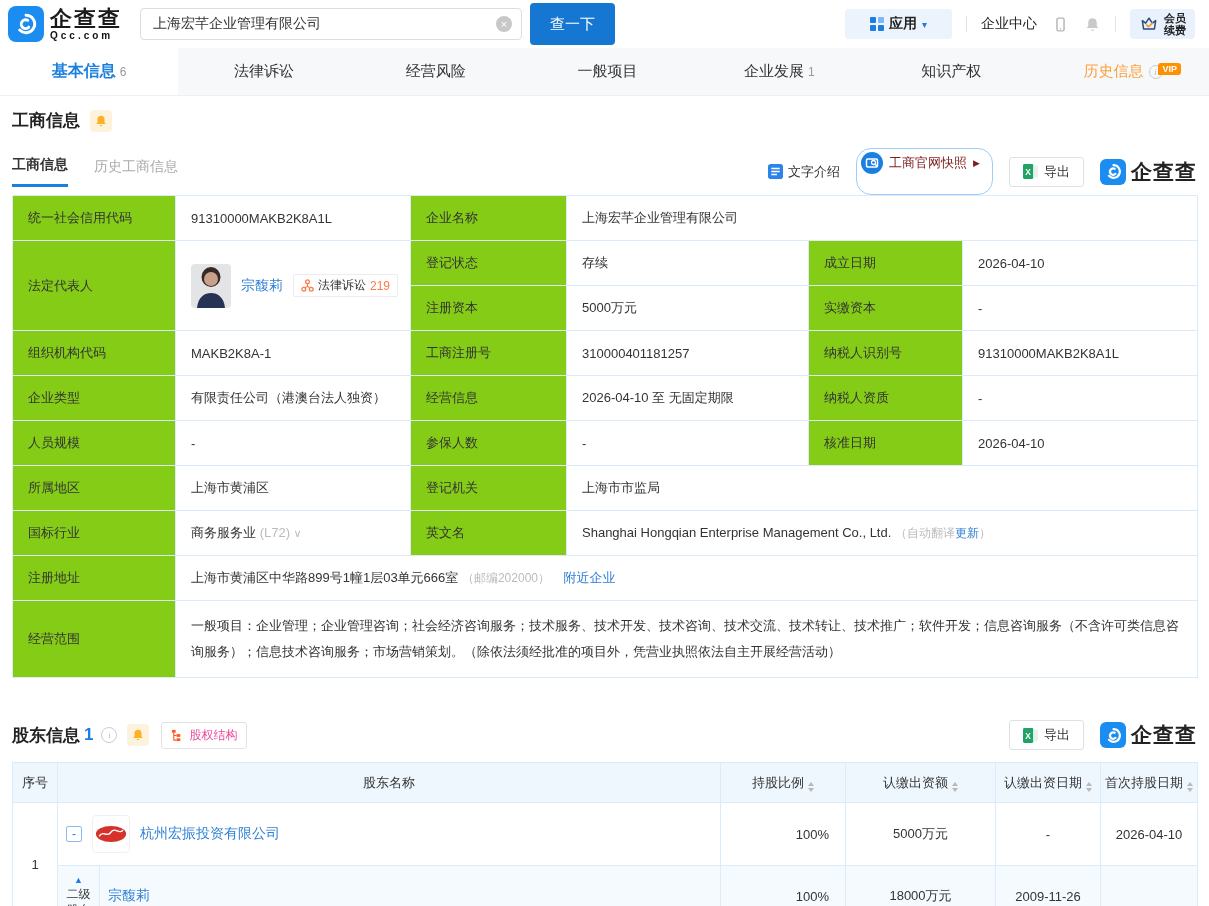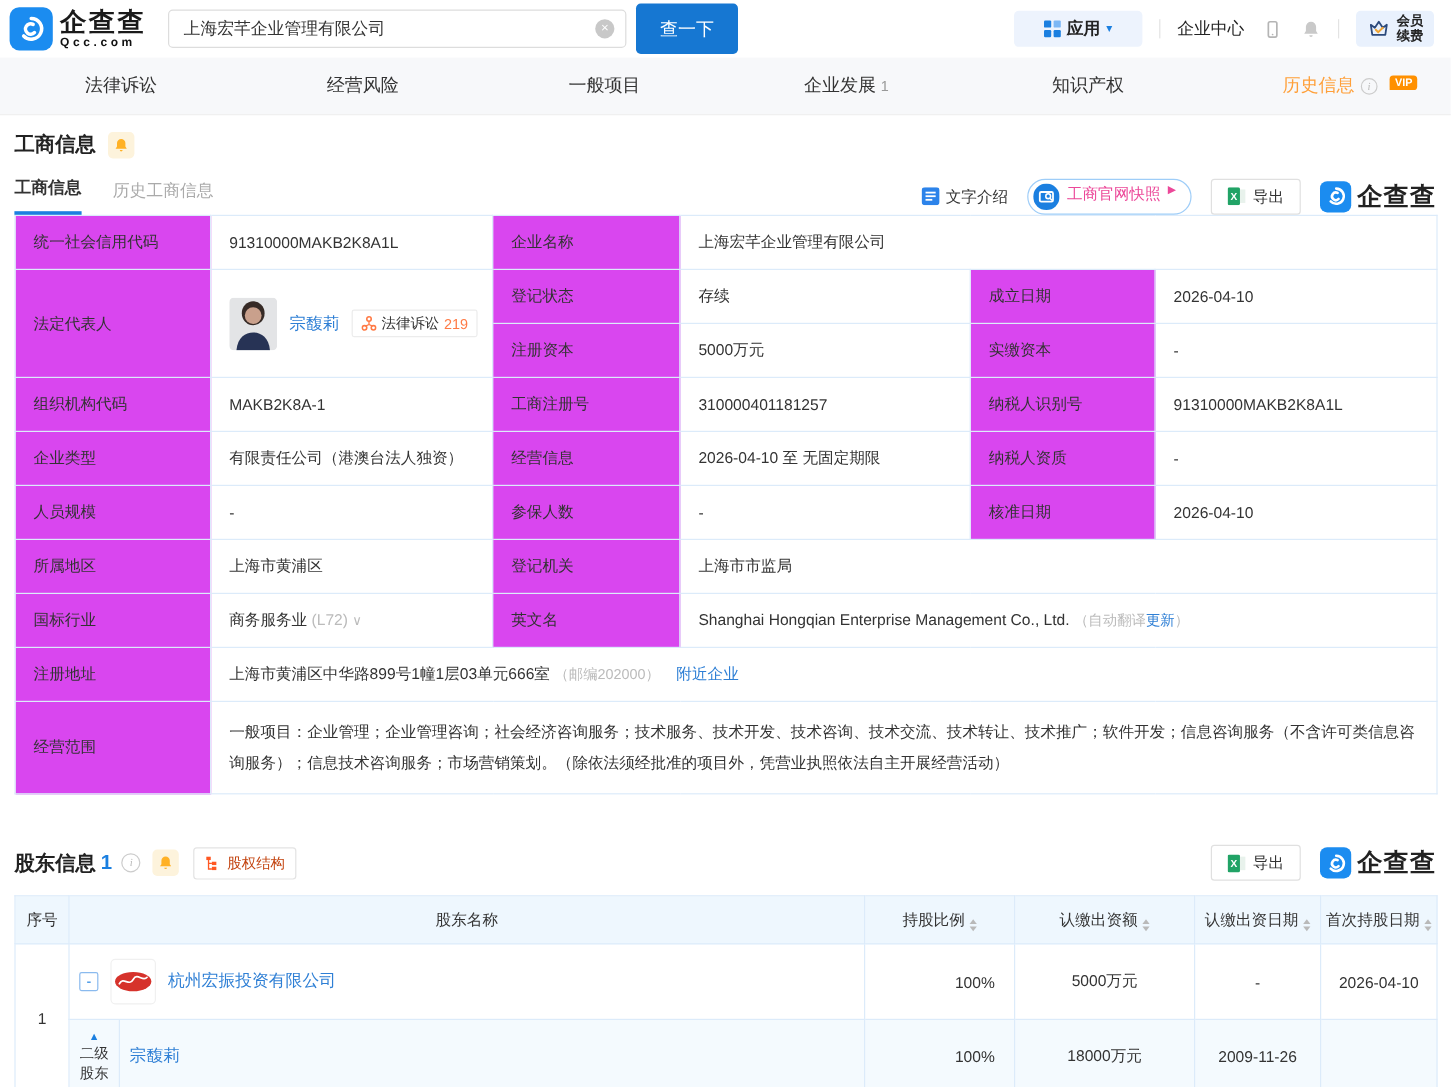--- a/index.html
+++ b/index.html
@@ -42,38 +42,38 @@
   .tab.history { color:#ffa03a; }
   .vip-badge { position:absolute; top:15px; right:28px; background:#ff9000; color:#fff; font-size:9px; font-weight:bold; line-height:12px; padding:0 4px; border-radius:3px 3px 3px 0; }
   .info-circle { width:14px; height:14px; border:1px solid #ccc; border-radius:50%; color:#bbb; font-size:9px; line-height:12px; text-align:center; margin-left:5px; font-style:italic; font-family:"Liberation Serif",serif; }
 
   
   .section { margin:0 12px; }
   .sec-head { display:flex; align-items:center; margin-top:13px; }
   .sec-title { font-size:17px; font-weight:bold; color:#222; }
   .sec-count { color:#1b7fe0; font-size:17px; font-weight:bold; margin-left:4px; }
   .bell-wrap { width:22px; height:22px; background:#fdf3dc; border-radius:4px; display:flex; align-items:center; justify-content:center; margin-left:10px; cursor:pointer; }
-  .chip-btn { display:flex; align-items:center; gap:5px; border:1px solid #e3e3e3; border-radius:3px; background:#fff; padding:4px 9px; font-size:12px; color:#c2410c; cursor:pointer; margin-left:12px; }
+  .chip-btn { display:flex; align-items:center; gap:5px; border:1px solid #e3e3e3; border-radius:3px; background:#fff; padding:4px 9px; font-size:12px; color:#ec4899; cursor:pointer; margin-left:12px; }
 
   .subtab-row { display:flex; align-items:center; margin-top:16px; }
   .subtab { font-size:14px; color:#aaa; margin-right:26px; cursor:pointer; padding-bottom:10px; }
   .subtab.active { color:#333; font-weight:bold; border-bottom:3px solid #1b7fe0; }
   .actions { margin-left:auto; display:flex; align-items:center; gap:16px; }
   .act-plain { display:flex; align-items:center; gap:5px; font-size:13px; color:#333; cursor:pointer; }
-  .snapshot-pill { display:flex; gap:6px; border:1px solid #9ecdf8; border-radius:15px; padding:3px 12px 3px 4px; color:#ec4899; font-size:13px; cursor:pointer; background:#fff; }
+  .snapshot-pill { display:flex; align-items:center; gap:6px; border:1px solid #9ecdf8; border-radius:15px; padding:3px 12px 20px 4px; color:#7f1d1d; font-size:13px; cursor:pointer; background:#fff; }
   .export-btn { display:flex; align-items:center; gap:6px; border:1px solid #e0e0e0; border-radius:3px; background:#fff; padding:5px 13px; font-size:13px; color:#333; cursor:pointer; }
   .inline-brand { display:flex; align-items:center; gap:5px; }
   .inline-brand .ib-box { width:26px; height:26px; border-radius:6px; background:#1b8cf0; display:flex; align-items:center; justify-content:center; }
   .inline-brand .ib-box svg { width:19px; height:19px; }
   .inline-brand b { font-size:21px; color:#222; letter-spacing:1px; }
 
   
   table.biz { width:1185px; border-collapse:collapse; margin-top:0; table-layout:fixed; }
   table.biz td { border:1px solid #dcebfa; height:45px; padding:6px 10px 6px 15px; font-size:13px; color:#333; vertical-align:middle; }
-  table.biz td.lbl { background:#d946ef; }
+  table.biz td.lbl { background:#84cc16; }
   .rep-cell { display:flex; align-items:center; gap:10px; }
   .avatar { width:40px; height:44px; border-radius:4px; overflow:hidden; flex:0 0 40px; }
   .rel-badge { display:inline-flex; align-items:center; gap:4px; border:1px solid #ececec; border-radius:2px; padding:2px 7px; font-size:12px; cursor:pointer; background:#fff; }
   .rel-badge .n { color:#ff7a45; }
   .scope-cell { line-height:26px; padding-top:12px !important; padding-bottom:12px !important; }
 
   
   table.sh { width:1185px; border-collapse:collapse; margin-top:12px; table-layout:fixed; }
   table.sh th { background:#eef7fe; border:1px solid #dcebfa; height:40px; font-size:13px; color:#333; font-weight:normal; }
   table.sh td { border:1px solid #dcebfa; font-size:13px; color:#333; vertical-align:middle; }
@@ -149,20 +149,24 @@
         </svg>
       <div class="member-txt">
         <div>会员</div>
         <div>续费</div>
       </div>
     </div>
   </div>
 </header>
 
 <nav class="tabbar">
+  <div class="tab active">
+    <span>基本信息</span>
+      <span class="cnt">6</span>
+  </div>
   <div class="tab">
       <span>法律诉讼</span>
     </div>
   <div class="tab">
       <span>经营风险</span>
     </div>
   <div class="tab">
       <span>一般项目</span>
     </div>
   <div class="tab">

